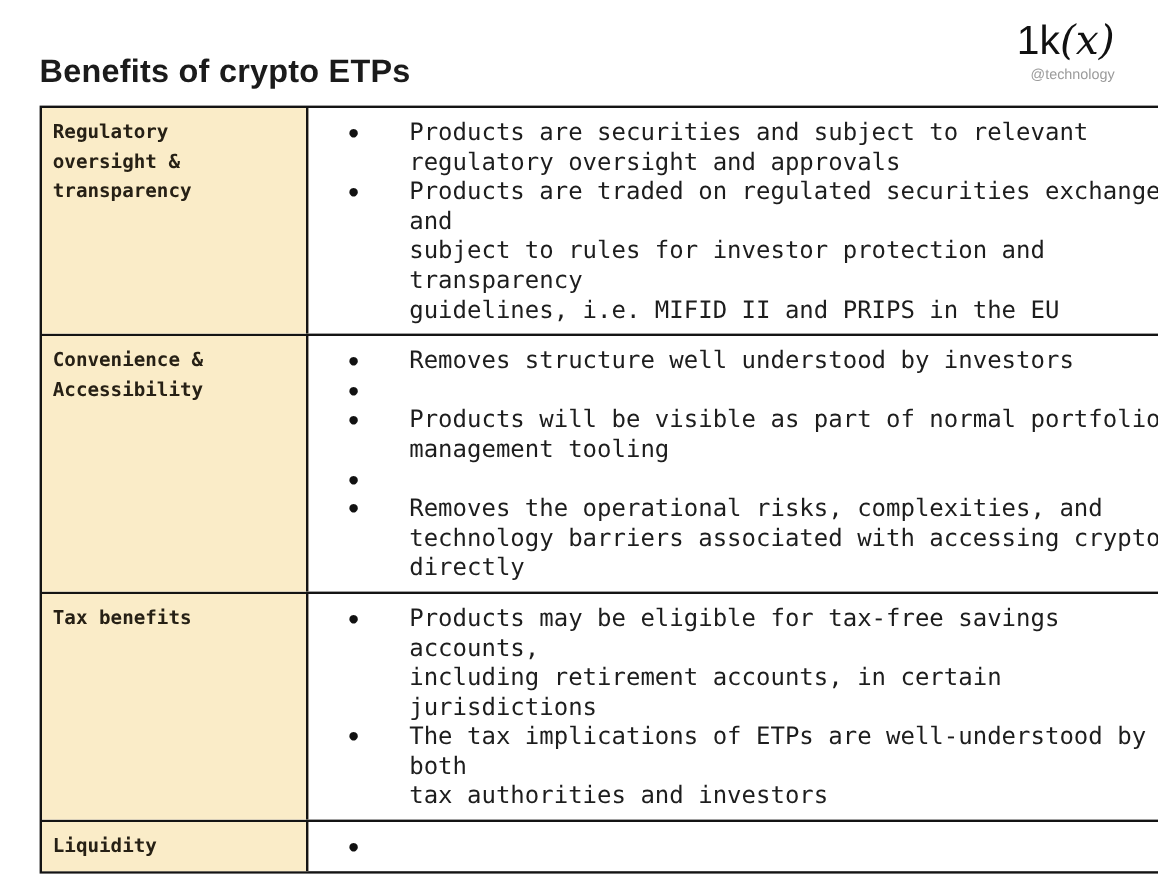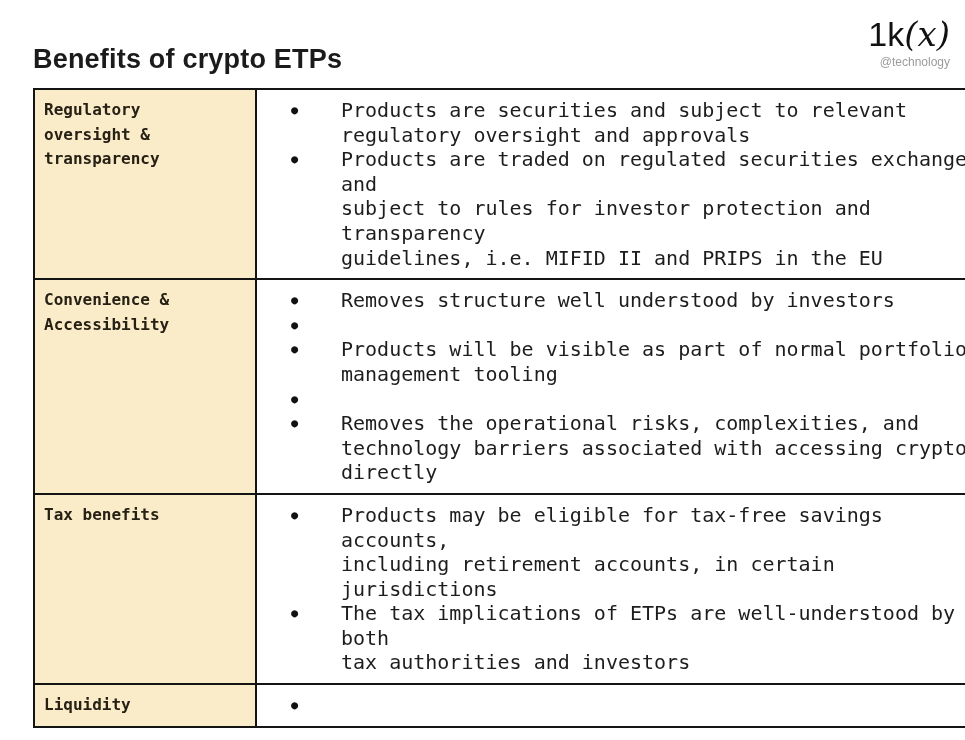--- a/index.html
+++ b/index.html
@@ -27,21 +27,21 @@
     font-family:"Liberation Sans","DejaVu Sans",sans-serif;
     font-size:27px;
     font-weight:600;
     letter-spacing:0.2px;
     color:#1B1B1B;
     margin-top:14px;
   }
   .logo{
     position:absolute;
     top:16px;
-    right:15px;
+    right:36px;
     text-align:right;
   }
   .logo-mark{
     font-family:"Liberation Sans","DejaVu Sans",sans-serif;
     font-size:34px;
     font-weight:500;
     color:#111;
     line-height:1.1;
   }
   .logo-fx{

